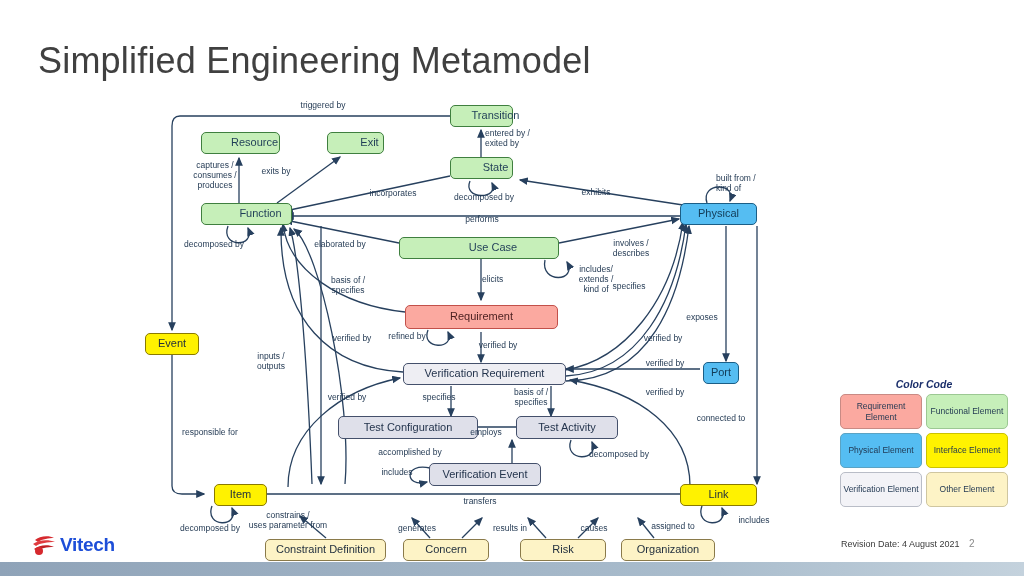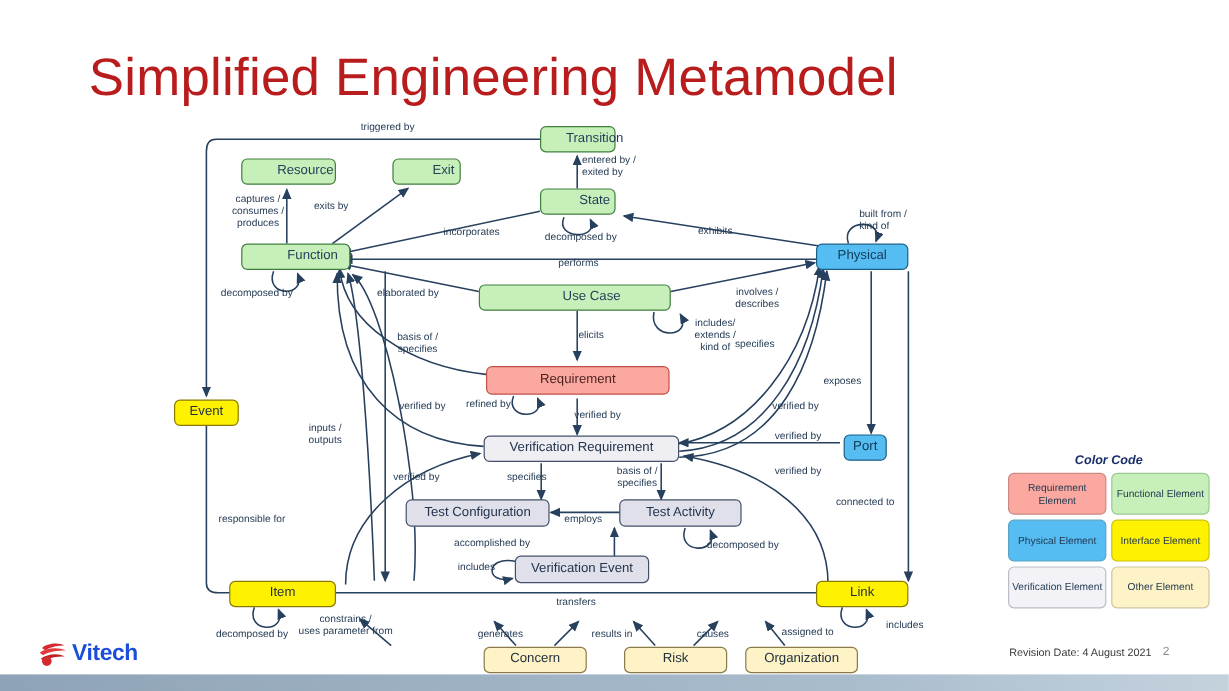--- a/index.html
+++ b/index.html
@@ -7,24 +7,23 @@
     width:1024px;height:576px;
     background:#ffffff;
     font-family:"Liberation Sans", sans-serif;
     overflow:hidden;position:relative;
   }
   #slide{position:absolute;left:0;top:0;width:1024px;height:576px;background:#fff;}
 
   
   #title{
     position:absolute;left:38px;top:40px;
-    font-size:44px;color:#b91c1c;letter-spacing:.2px;
+    font-size:36px;color:#404040;letter-spacing:.2px;
     font-family:"Liberation Sans", sans-serif;font-weight:400;
     white-space:nowrap;
-    margin-left:36px;
   }
 
   
   #edges{position:absolute;left:0;top:0;width:1024px;height:576px;}
 
   
   .node{
     position:absolute;box-sizing:border-box;
     display:flex;align-items:center;justify-content:center;
     border-radius:5px;border:1px solid #2f4f6f;
@@ -227,40 +226,43 @@
   </div>
 
   <div class="node n-blue" style="left:703px;top:362px;width:36px;height:22px;">
     <span>Port</span>
   </div>
 
   <div class="node n-gray" style="left:403px;top:363px;width:163px;height:22px;">
     <span>Verification Requirement</span>
   </div>
 
-  <div class="node n-gray2" style="left:338px;top:416px;width:120px;height:23px;">
+  <div class="node n-gray2" style="left:338px;top:416px;width:140px;height:23px;">
     <span>Test Configuration</span>
   </div>
 
   <div class="node n-gray2" style="left:516px;top:416px;width:102px;height:23px;">
     <span>Test Activity</span>
   </div>
 
   <div class="node n-gray2" style="left:429px;top:463px;width:112px;height:23px;">
     <span>Verification Event</span>
   </div>
 
-  <div class="node n-yellow" style="left:191px;top:484px;width:89px;height:22px;">
+  <div class="node n-yellow" style="left:214px;top:484px;width:53px;height:22px;">
     <span>Item</span>
   </div>
 
   <div class="node n-yellow" style="left:680px;top:484px;width:77px;height:22px;">
     <span>Link</span>
   </div>
 
+  <div class="node n-cream" style="left:265px;top:539px;width:121px;height:22px;">
+    <span>Constraint Definition</span>
+  </div>
 
   <div class="node n-cream" style="left:403px;top:539px;width:86px;height:22px;">
     <span>Concern</span>
   </div>
 
   <div class="node n-cream" style="left:520px;top:539px;width:86px;height:22px;">
     <span>Risk</span>
   </div>
 
   <div class="node n-cream" style="left:621px;top:539px;width:94px;height:22px;">

